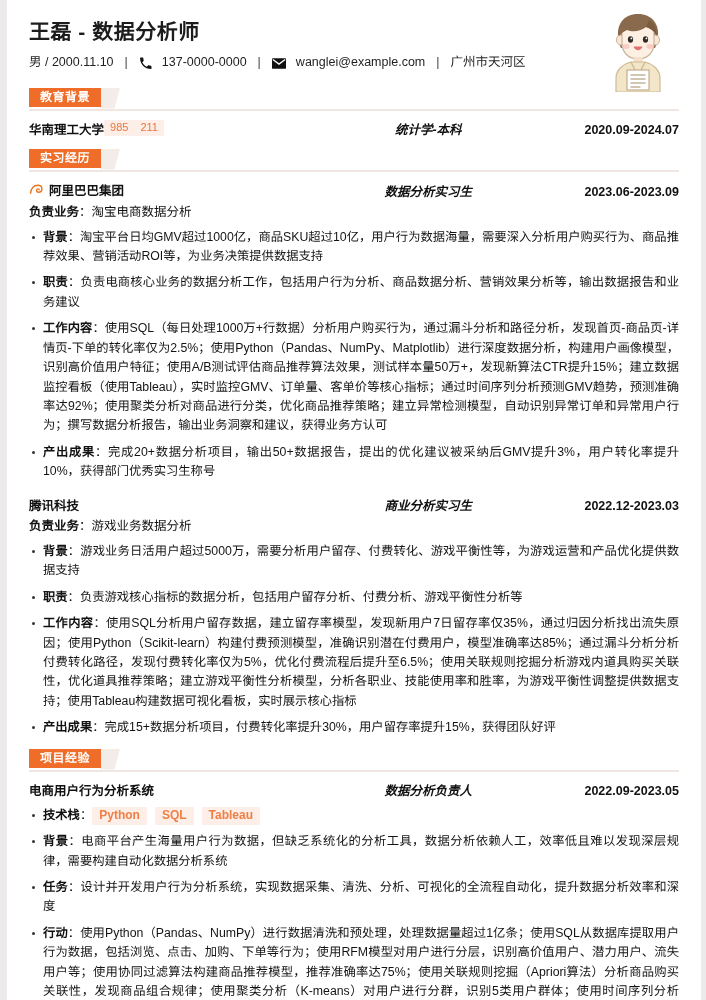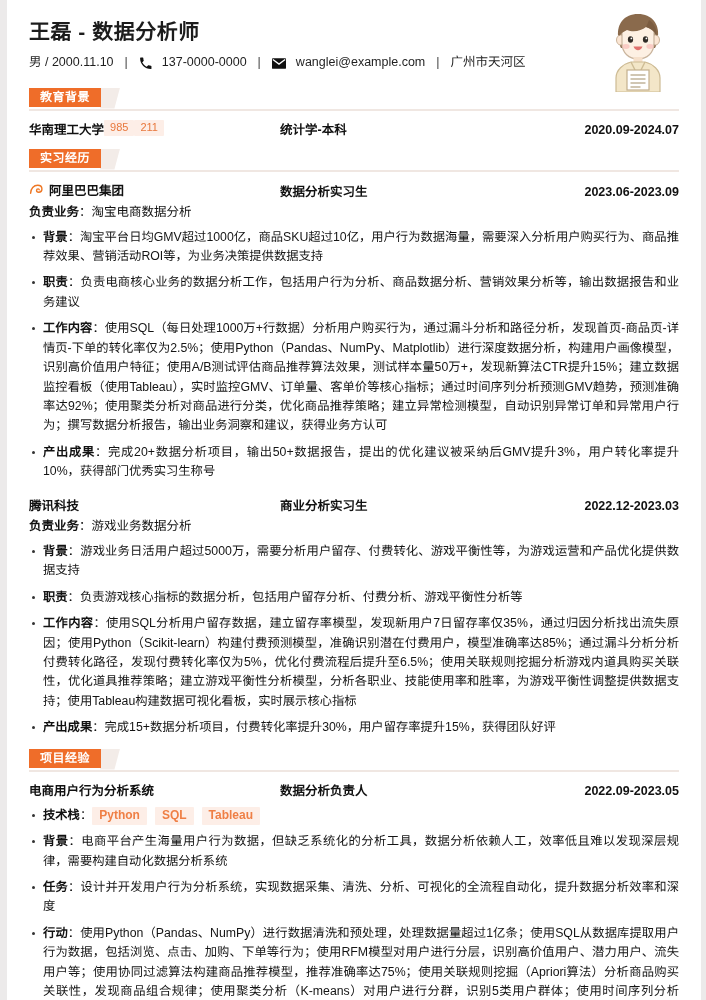--- a/index.html
+++ b/index.html
@@ -113,32 +113,32 @@
   }
 
   
   .entry-row {
     display: flex;
     align-items: baseline;
     margin-top: 8px;
     font-size: 12.5px;
     font-weight: bold;
     color: #111;
-    gap: 8px;
   }
   .entry-org {
     flex: 0 0 auto;
     width: 243px;
     display: flex;
     align-items: center;
     white-space: nowrap;
   }
   .entry-role {
     flex: 1 1 auto;
-    text-align: left;
+    text-align: center;
+    font-style: italic;
   }
   .entry-date {
     flex: 0 0 auto;
     text-align: right;
     white-space: nowrap;
   }
   .badge {
     display: inline-block;
     background: #fdeee7;
     color: #e8783c;

